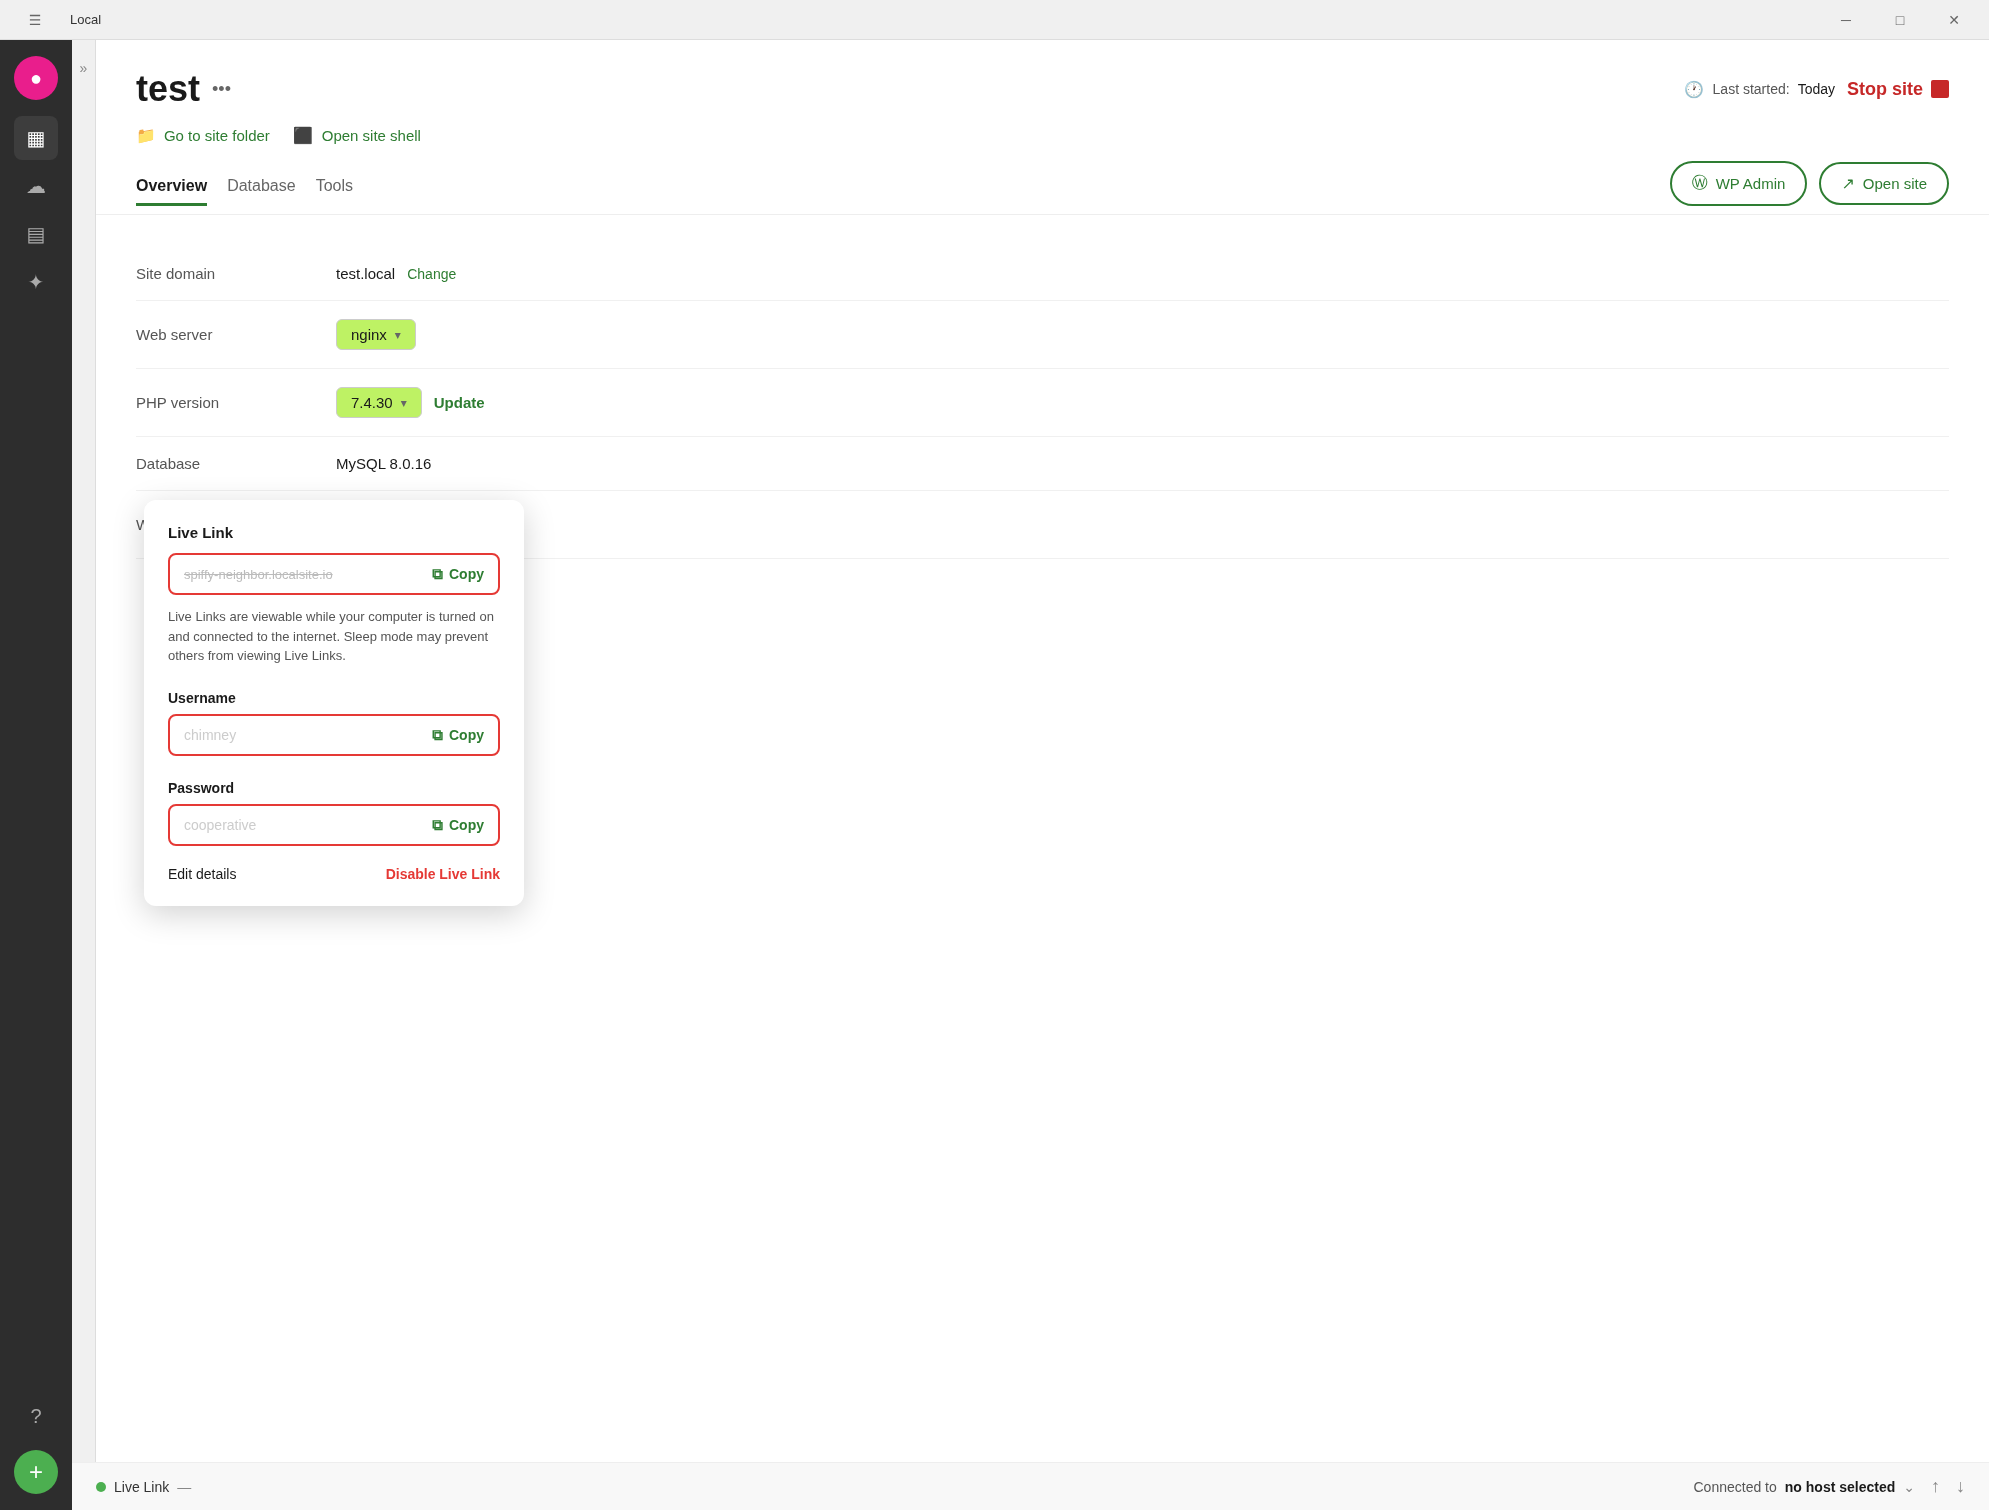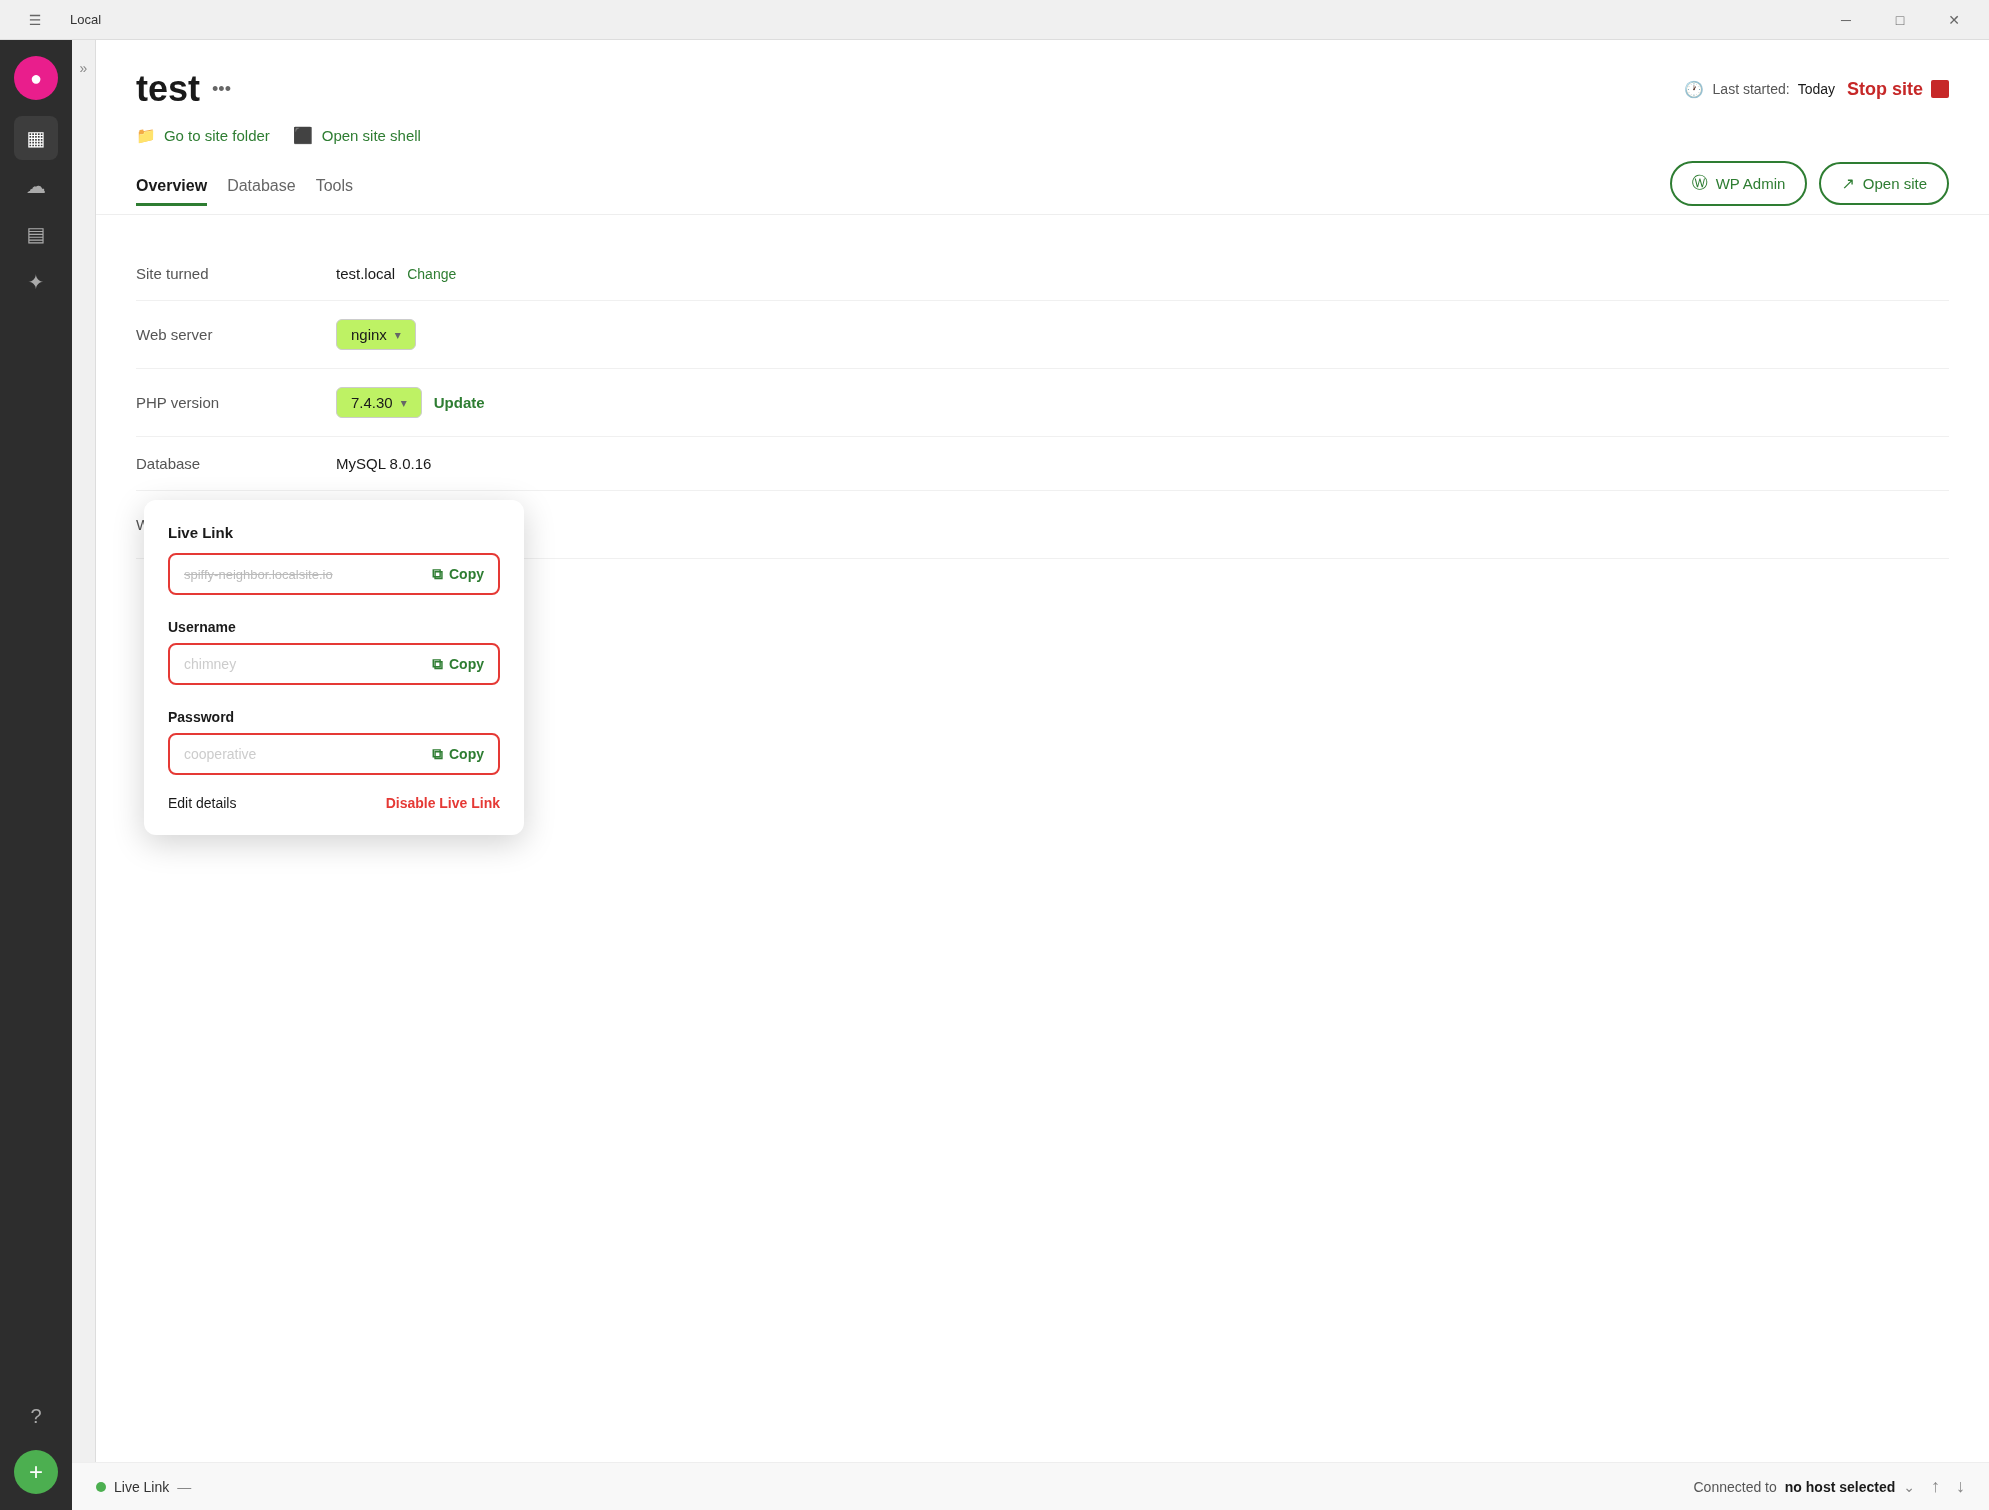--- a/index.html
+++ b/index.html
@@ -262,21 +262,21 @@
                 <span style="font-size:16px;">↗</span>
                 <span>Open site</span>
               </button>
             </div>
           </div>
         </div>
 
         <div class="site-details">
 
           <div class="detail-row">
-            <span class="detail-label">Site turned</span>
+            <span class="detail-label">Site domain</span>
             <div class="detail-value">
               <span>test.local</span>
               <span class="change-link">Change</span>
             </div>
           </div>
 
 
           <div class="detail-row">
             <span class="detail-label">Web server</span>
             <div class="detail-value">
@@ -343,20 +343,21 @@
         <div class="popup-title">Live Link</div>
 
         <div class="copy-field">
           <span class="copy-field-text" style="font-size:13px; color:#bbb; text-decoration: line-through;">spiffy-neighbor.localsite.io</span>
           <button class="copy-btn">
             <span style="font-size:15px;">⧉</span>
             <span>Copy</span>
           </button>
         </div>
 
+        <p class="popup-desc">Live Links are viewable while your computer is turned on and connected to the internet. Sleep mode may prevent others from viewing Live Links.</p>
 
         <div class="popup-section-label">Username</div>
         <div class="copy-field">
           <span class="copy-field-text" style="color:#ccc;">chimney</span>
           <button class="copy-btn">
             <span style="font-size:15px;">⧉</span>
             <span>Copy</span>
           </button>
         </div>
 

